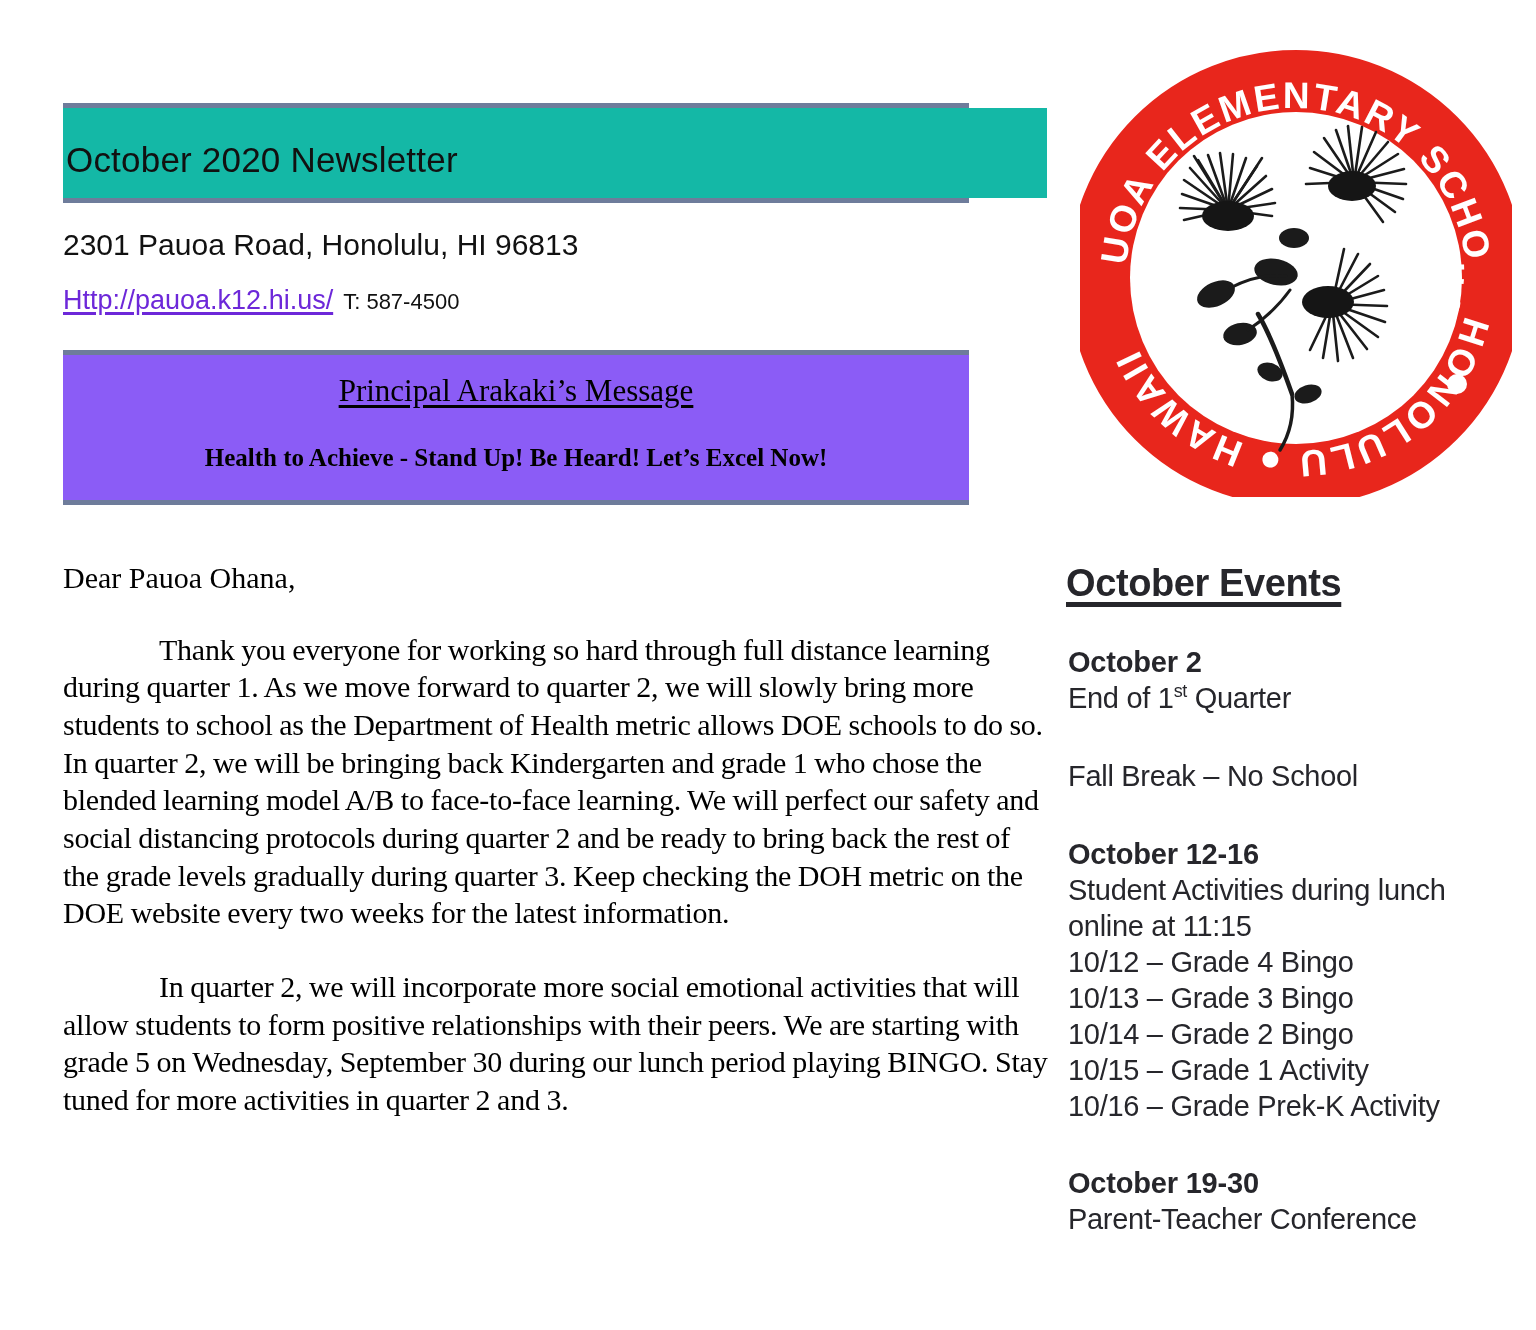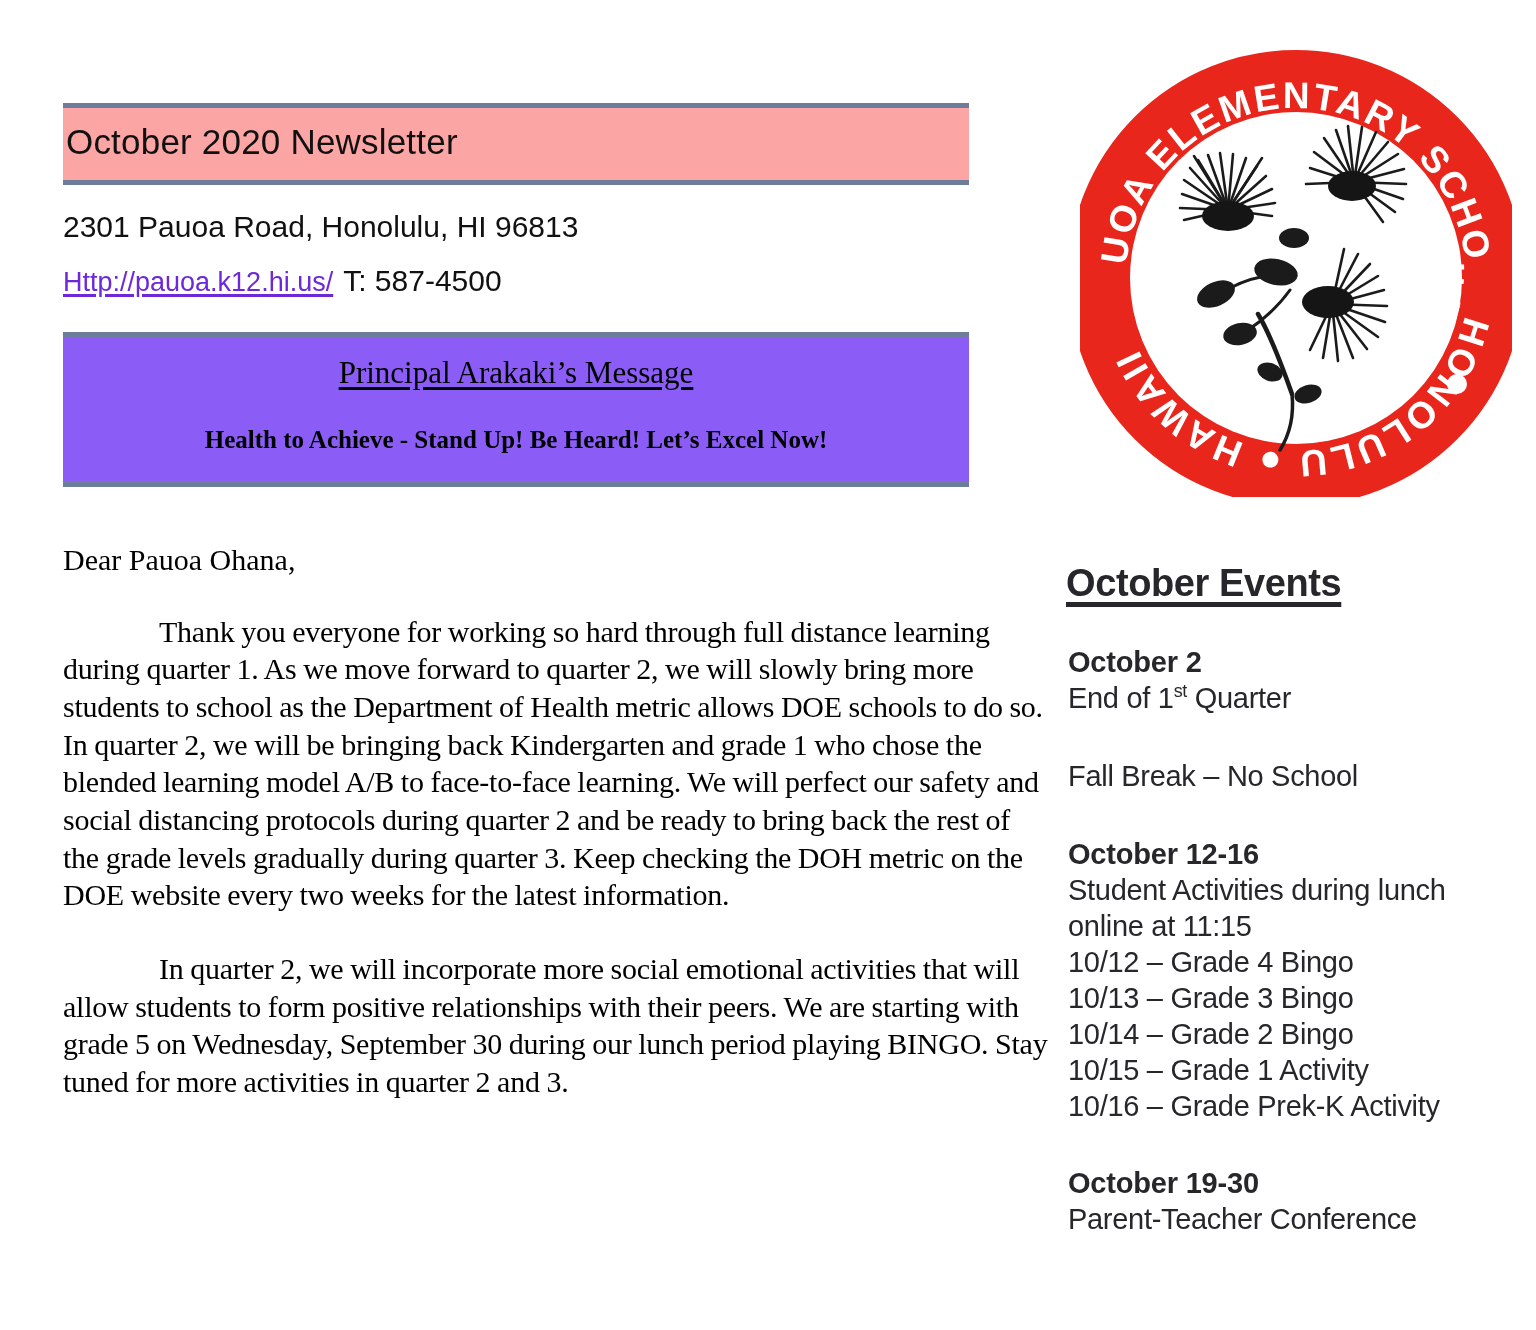--- a/index.html
+++ b/index.html
@@ -25,23 +25,23 @@
     height: 1330px;
   }
 
   .rule {
     height: 5px;
     background: #6e7c9b;
     width: 906px;
   }
 
   .masthead-bar {
-    width: 906px;
-    background: #fca5a5;
-    padding: 14px 0 18px 0;
+    width: 984px;
+    background: #14b8a6;
+    padding: 32px 0 18px 0;
     box-sizing: border-box;
   }
   .masthead-title {
     font-family: "Liberation Sans", sans-serif;
     font-size: 35px;
     font-weight: 400;
     color: #111111;
     letter-spacing: 0.2px;
     padding-left: 3px;
     line-height: 1.15;
@@ -78,21 +78,21 @@
     color: #6d28d9;
     font-weight: normal;
     text-decoration: underline;
     text-decoration-thickness: 3px;
     text-underline-offset: 3px;
     font-size: 27px;
     text-align: right;
   }
   .contact-line .phone {
     color: #111111;
-    font-size: 30px;
+    font-size: 22px;
     padding-left: 10px;
     text-align: center;
   }
 
   .principal-wrap { margin-top: 33px; }
   .principal-box {
     width: 906px;
     background: #8b5cf6;
     box-sizing: border-box;
     padding: 18px 0 28px 0;

